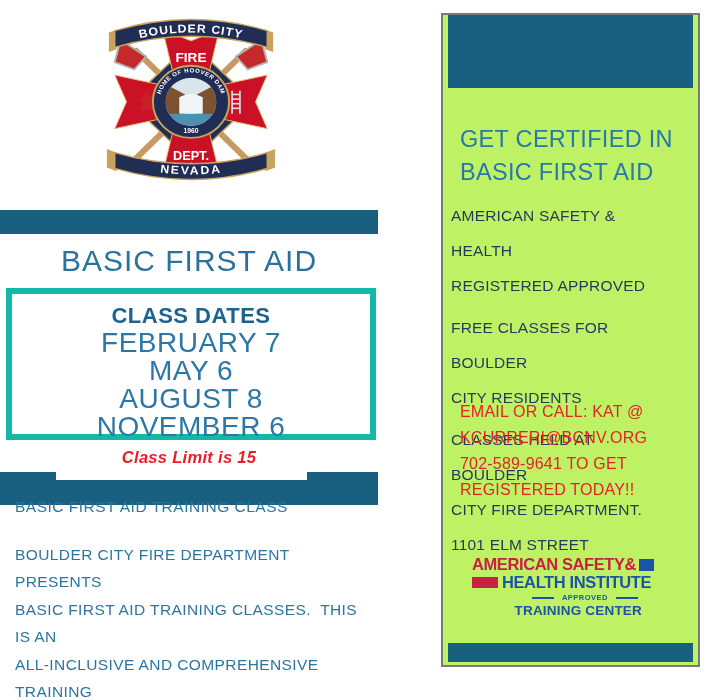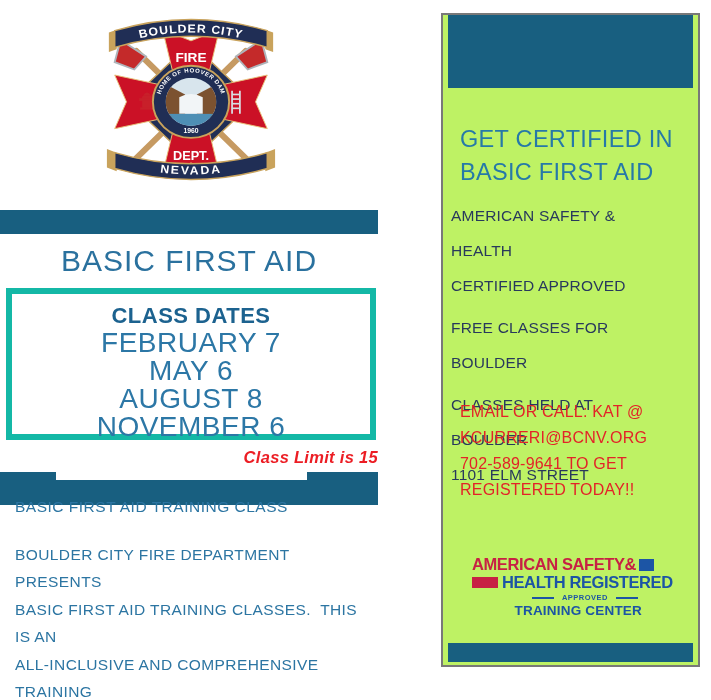--- a/index.html
+++ b/index.html
@@ -10,21 +10,21 @@
   .badge{position:absolute;left:103px;top:14px;width:176px;height:172px;}
   .bar{position:absolute;background:#185F80;}
   .bar-top{left:0;top:210px;width:378px;height:24px;}
   .left-title{position:absolute;left:0;top:244px;width:378px;text-align:center;
     font-size:30px;font-weight:400;color:#2A719E;letter-spacing:1px;}
   .dates-box{position:absolute;left:6px;top:288px;width:370px;height:152px;
     border:6px solid #14b8a6;box-sizing:border-box;text-align:center;}
   .dates-heading{margin-top:9px;font-size:22px;font-weight:700;color:#1C628F;letter-spacing:.5px;}
   .date-line{font-size:28px;color:#2C77A6;line-height:28px;letter-spacing:.5px;}
   .date-line:first-of-type{margin-top:2px;}
-  .limit-note{position:absolute;left:0;top:448px;width:378px;text-align:right;
+  .limit-note{position:absolute;left:0;top:448px;width:378px;text-align:center;
     font-size:16.5px;font-weight:700;font-style:italic;color:#EC1D24;letter-spacing:.3px;}
   .bar2-base{left:0;top:472px;width:378px;height:33px;}
   .bar2-notch{position:absolute;left:56px;top:472px;width:251px;height:8px;background:#fff;}
   .section-title{position:absolute;left:15px;top:498px;font-size:15.5px;color:#2C75A2;letter-spacing:.5px;}
   .left-para{position:absolute;left:15px;top:541px;width:362px;font-size:15.5px;
     color:#2C75A2;line-height:27.4px;letter-spacing:.4px;}
   .left-para div{white-space:pre-wrap;}
 
   
   .right-box{position:absolute;left:441px;top:13px;width:259px;height:654px;
@@ -160,46 +160,48 @@
     <div class="rbar rbar-top"></div>
 
     <div class="r-heading">
       <div>GET CERTIFIED IN</div>
       <div>BASIC FIRST AID</div>
     </div>
 
     <div class="r-body">
       <div class="rpara">
         <div>AMERICAN SAFETY &amp; HEALTH</div>
-        <div>CERTIFIED APPROVED</div>
+        <div>REGISTERED APPROVED</div>
       </div>
       <div class="rpara">
         <div>FREE CLASSES FOR BOULDER</div>
+        <div>CITY RESIDENTS</div>
       </div>
       <div class="rpara">
         <div>CLASSES HELD AT BOULDER</div>
+        <div>CITY FIRE DEPARTMENT.</div>
         <div>1101 ELM STREET</div>
       </div>
     </div>
 
     <div class="r-contact">
       <div>EMAIL OR CALL: KAT @</div>
       <div>KCURRERI@BCNV.ORG</div>
       <div>702-589-9641 TO GET</div>
       <div>REGISTERED TODAY!!</div>
     </div>
 
     <div class="ashi">
       <div class="ashi-r1">
         <span>AMERICAN SAFETY&amp;</span>
         <span class="ashi-sq"></span>
       </div>
       <div class="ashi-r2">
         <span class="ashi-rect"></span>
-        <span>HEALTH REGISTERED</span>
+        <span>HEALTH INSTITUTE</span>
       </div>
       <div class="ashi-r3">
         <span class="dash"></span>
         <span>APPROVED</span>
         <span class="dash"></span>
       </div>
       <div class="ashi-r4">TRAINING CENTER</div>
     </div>
 
     <div class="rbar rbar-bottom"></div>

